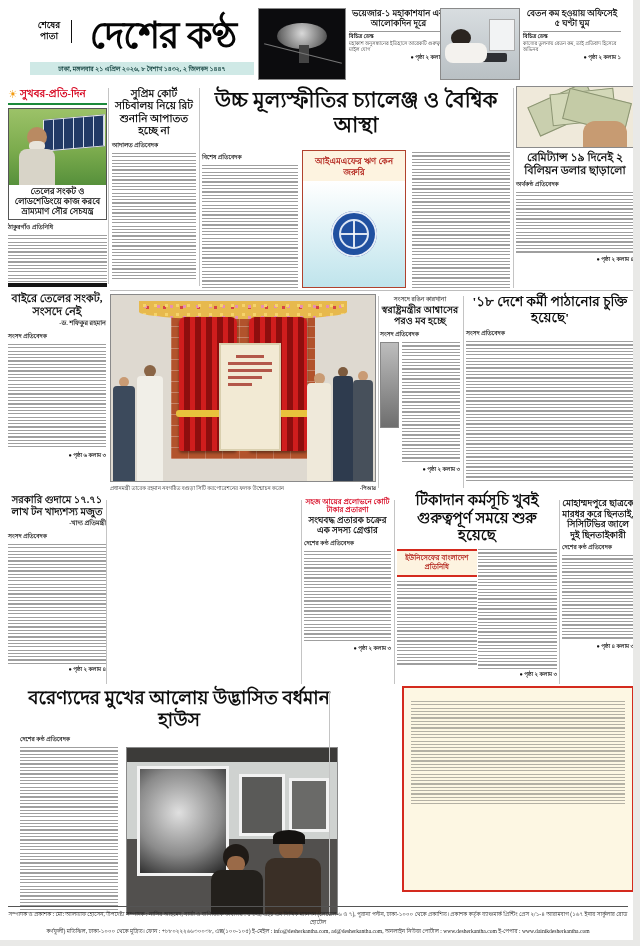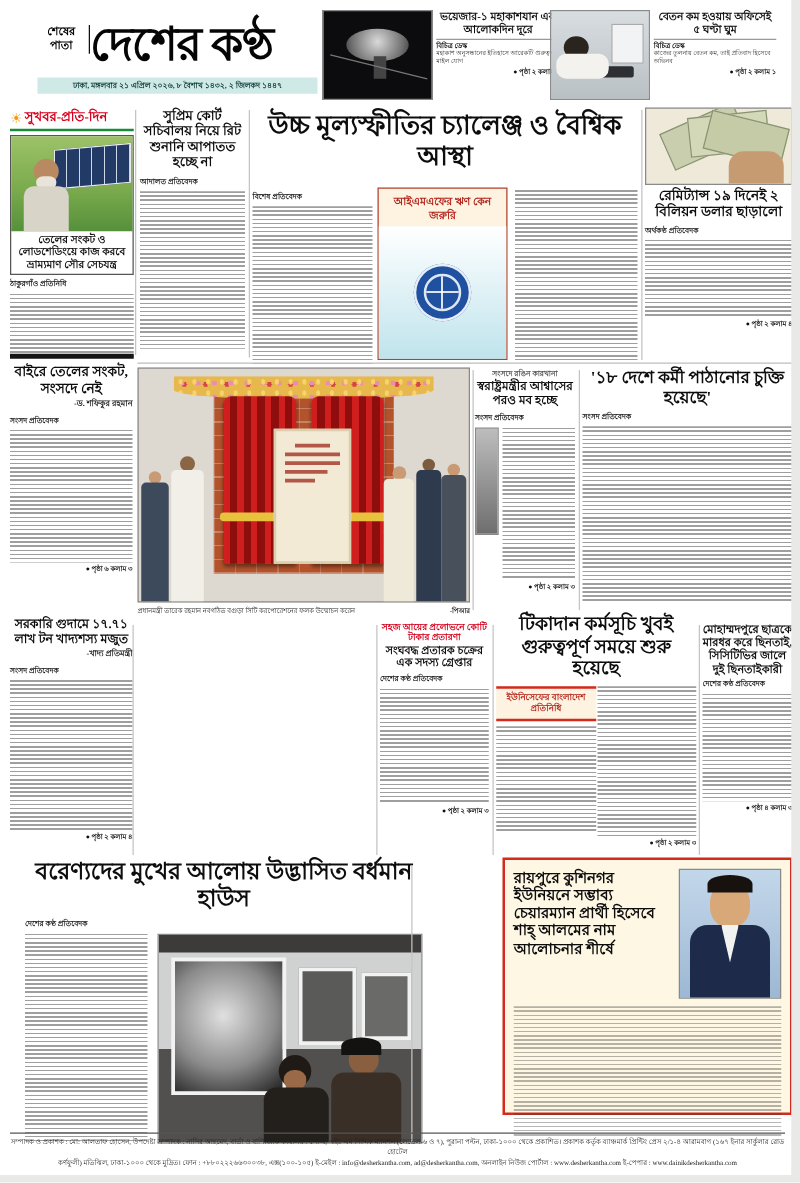--- a/index.html
+++ b/index.html
@@ -55,21 +55,21 @@
 </style>
 </head>
 <body>
 
 <div class="page">
 
   <div class="abs" style="left:30px;top:20px;width:38px;border-right:1.5px solid #111;padding-right:3px;text-align:center;font-weight:bold;font-size:9px;line-height:1.25;">
     <div>শেষের</div>
     <div>পাতা</div>
   </div>
-  <div class="abs" style="left:72px;top:6px;width:182px;height:52px;font-size:37px;font-weight:900;text-align:left;letter-spacing:-1px;color:#050505;">দেশের কণ্ঠ</div>
+  <div class="abs" style="left:72px;top:6px;width:182px;height:52px;font-size:37px;font-weight:900;text-align:center;letter-spacing:-1px;color:#050505;">দেশের কণ্ঠ</div>
   <div class="abs" style="left:30px;top:62px;width:224px;height:13px;background:#cfe9e6;font-size:6.2px;font-weight:bold;color:#0b3b38;text-align:center;line-height:13px;">ঢাকা, মঙ্গলবার ২১ এপ্রিল ২০২৬, ৮ বৈশাখ ১৪৩২, ২ জিলকদ ১৪৪৭</div>
 
   <div class="abs teaser" style="left:258px;top:8px;width:190px;height:72px;">
     <div class="photo" style="width:88px;height:72px;background:#0c0c0e;">
       <div class="abs" style="left:18px;top:14px;width:50px;height:26px;border-radius:50%;background:radial-gradient(circle at 50% 40%,#d9d9d9,#6f6f6f 70%,#333);"></div>
       <div class="abs" style="left:40px;top:36px;width:10px;height:18px;background:#444;"></div>
       <div class="abs" style="left:4px;top:44px;width:80px;height:1px;background:#777;transform:rotate(14deg);"></div>
     </div>
     <div class="txt">
       <div class="t-hl">ভয়েজার-১ মহাকাশযান এক আলোকদিন দূরে</div>
@@ -276,29 +276,20 @@
         <div class="abs" style="left:152px;top:88px;width:24px;height:24px;border-radius:50%;background:#8a5f3f;"></div>
         <div class="abs" style="left:146px;top:82px;width:32px;height:14px;border-radius:50% 50% 0 0;background:#141210;"></div>
         <div class="abs" style="left:138px;top:110px;width:56px;height:58px;border-radius:10px 10px 0 0;background:#3a2f26;"></div>
       </div>
     </div>
   </div>
 
   <div class="abs vline" style="left:329px;top:692px;height:222px;"></div>
 
   <div class="abs redbox" style="left:402px;top:686px;width:232px;height:206px;padding:7px;">
-    <div style="display:flex;gap:8px;">
-      <div class="hl" style="font-size:12px;text-align:left;flex:1;">রায়পুরে কুশিনগর ইউনিয়নে সম্ভাব্য চেয়ারম্যান প্রার্থী হিসেবে শাহ্ আলমের নাম আলোচনার শীর্ষে</div>
-      <div class="photo" style="width:82px;height:104px;background:linear-gradient(#c3d7ea,#9db8d4);flex:none;">
-        <div class="abs" style="left:24px;top:10px;width:32px;height:36px;border-radius:45%;background:#d9a878;"></div>
-        <div class="abs" style="left:22px;top:4px;width:36px;height:14px;border-radius:50% 50% 0 0;background:#17120e;"></div>
-        <div class="abs" style="left:8px;top:44px;width:64px;height:60px;border-radius:14px 14px 0 0;background:#1d2a4a;"></div>
-        <div class="abs" style="left:33px;top:44px;width:14px;height:30px;background:#f2f2f0;clip-path:polygon(0 0,100% 0,50% 100%);"></div>
-      </div>
-    </div>
     <div class="sim l" style="height:104px;margin-top:6px;"></div>
   </div>
 
   <div class="abs" style="left:8px;top:906px;width:620px;height:1px;background:#555;"></div>
   <div class="abs footer" style="left:4px;top:910px;width:628px;">
     <div>সম্পাদক ও প্রকাশক : মো: আলতাফ হোসেন, উপদেষ্টা সম্পাদক : নাসির আহমেদ, বার্তা ও বাণিজ্যিক কার্যালয় : ৫৭/এ, এইচ এম সিদ্দিক ম্যানশন (লেভেল-৬ ও ৭), পুরানা পল্টন, ঢাকা-১০০০ থেকে প্রকাশিত। প্রকাশক কর্তৃক ব্যাঞ্চমার্ক প্রিন্টিং প্রেস ২/১-৪ আরামবাগ (১৬৭ ইনার সার্কুলার রোড হোটেল</div>
     <div>কর্ণফুলী) মতিঝিল, ঢাকা-১০০০ থেকে মুদ্রিত। ফোন : +৮৮০২২২৬৬৩০০৩৮, এক্স(১০০-১০৫) ই-মেইল : info@desherkantha.com, ad@desherkantha.com, অনলাইন নিউজ পোর্টাল : www.desherkantha.com ই-পেপার : www.dainikdesherkantha.com</div>
   </div>
 
 </div>

